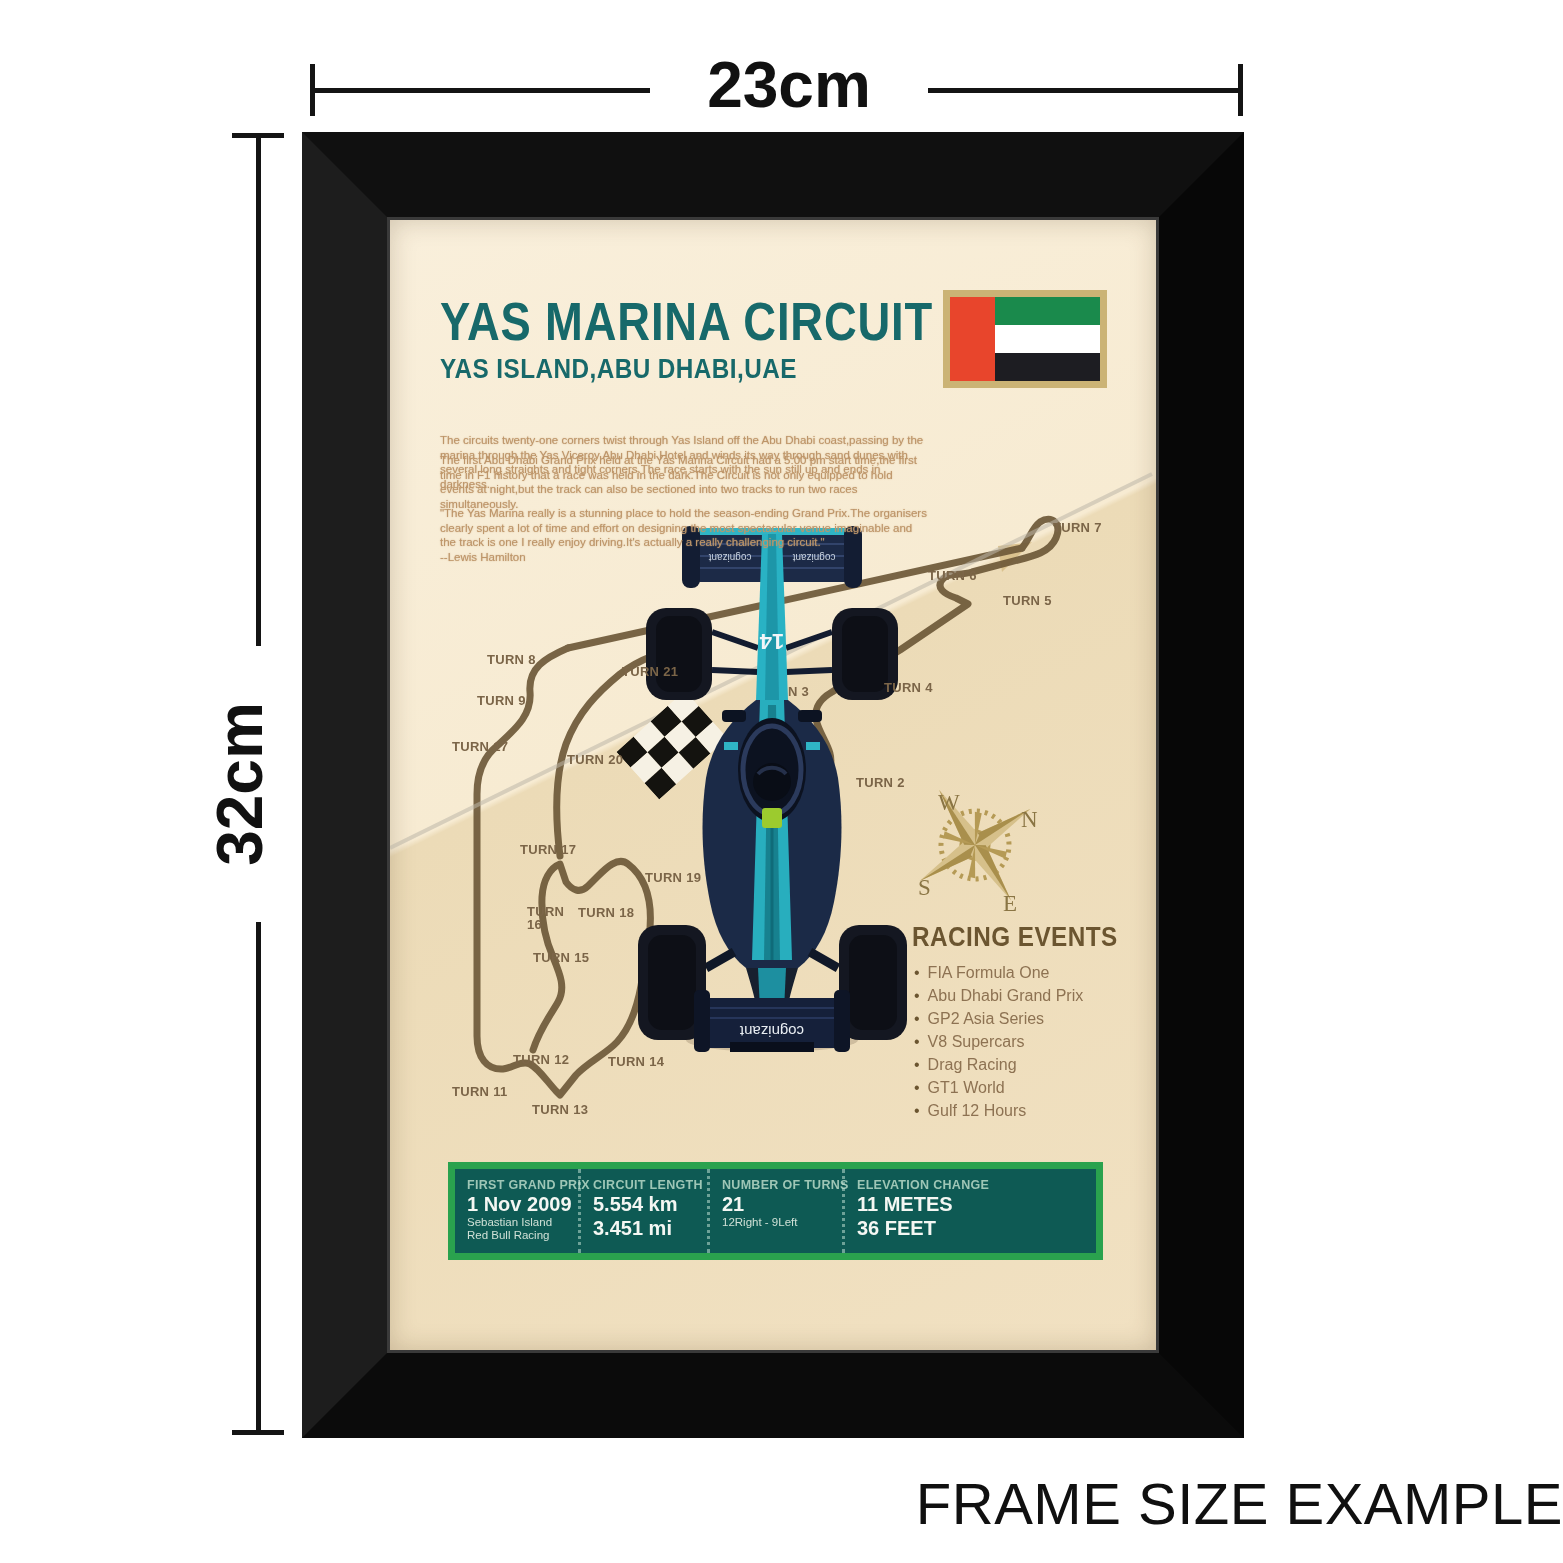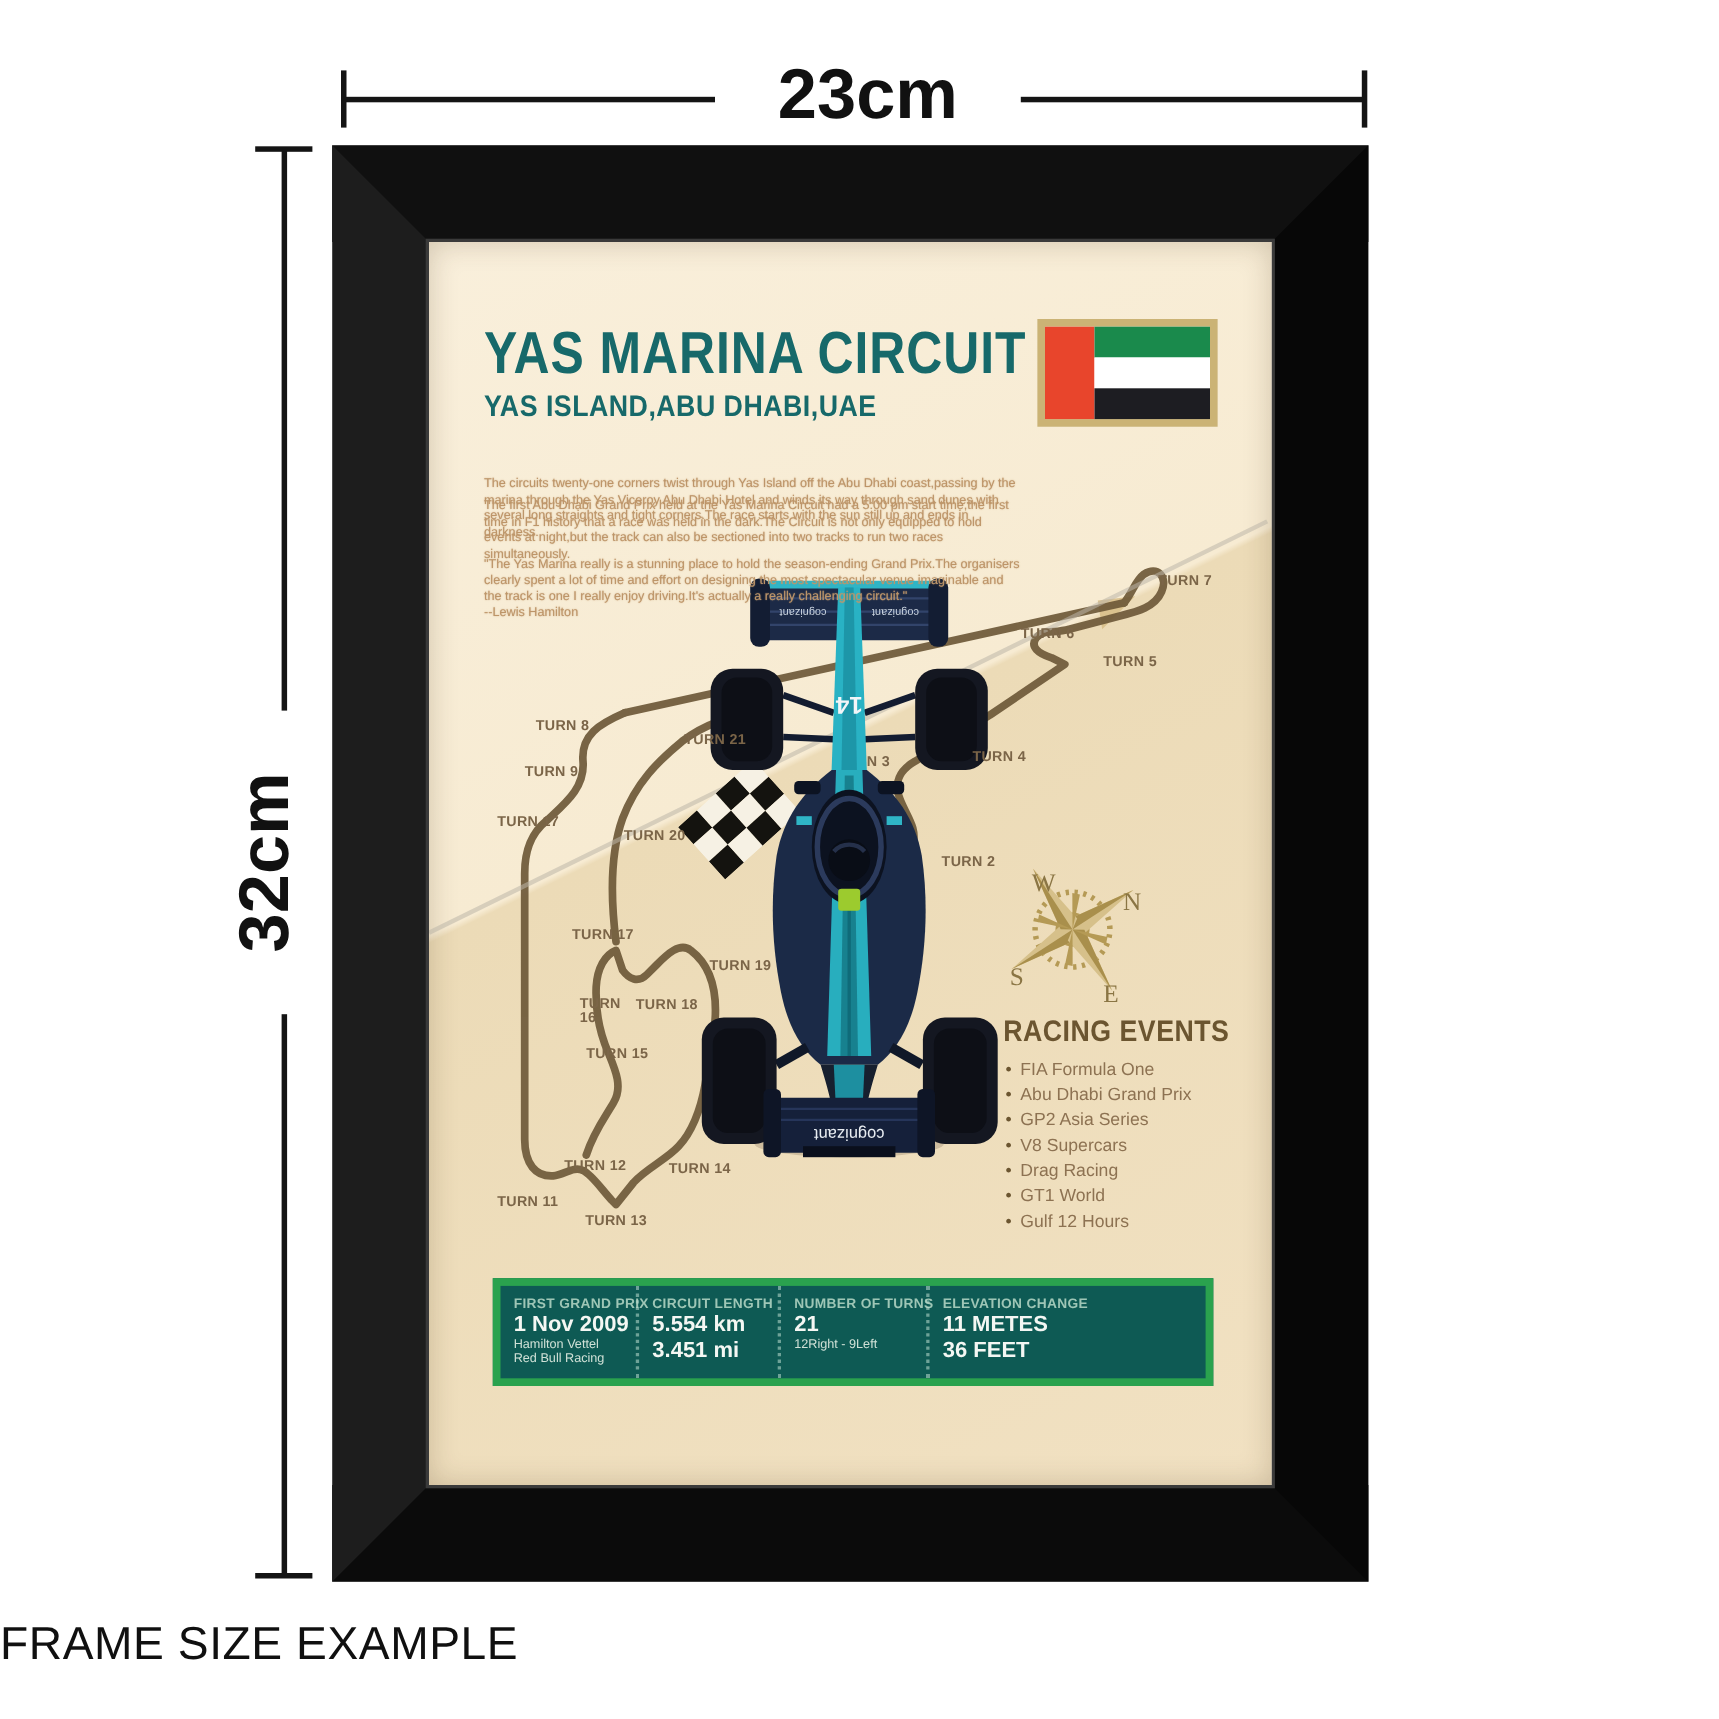--- a/index.html
+++ b/index.html
@@ -56,22 +56,22 @@
   .stats{position:absolute;left:58px;top:942px;width:655px;height:98px;box-sizing:border-box;
          border:7px solid #2aa24e;background:#0e5a54;display:flex;z-index:6;}
   .stat-col{box-sizing:border-box;padding:9px 0 0 12px;}
   .stat-col.sep{border-left:3px dotted rgba(190,222,207,.55);}
   .stat-label{font-size:12.5px;font-weight:700;color:#9ec6b6;letter-spacing:.3px;white-space:nowrap;}
   .stat-big{font-size:20px;font-weight:700;color:#f4f7f3;line-height:24px;white-space:nowrap;}
   .stat-big2{font-size:18px;font-weight:700;color:#f4f7f3;line-height:23px;white-space:nowrap;}
   .stat-small{font-size:11.5px;color:#cfe0d6;line-height:13px;white-space:nowrap;}
 
   
-  .caption{position:absolute;left:0;right:0;top:1470px;text-align:left;
-           font-size:42px;color:#101010;letter-spacing:.5px;}
+  .caption{position:absolute;left:0;right:0;top:1470px;text-align:right;
+           font-size:58px;color:#101010;letter-spacing:.5px;}
 </style>
 </head>
 <body>
 
 <div class="dim-line" style="left:312px;top:88px;width:338px;height:5px;"></div>
 <div class="dim-line" style="left:928px;top:88px;width:314px;height:5px;"></div>
 <div class="dim-line" style="left:310px;top:64px;width:5px;height:52px;"></div>
 <div class="dim-line" style="left:1238px;top:64px;width:5px;height:52px;"></div>
 <div class="dim-label" style="left:650px;top:48px;width:278px;">23cm</div>
 
@@ -259,21 +259,21 @@
     <div class="event-item" style="top:790px;">GP2 Asia Series</div>
     <div class="event-item" style="top:813px;">V8 Supercars</div>
     <div class="event-item" style="top:836px;">Drag Racing</div>
     <div class="event-item" style="top:859px;">GT1 World</div>
     <div class="event-item" style="top:882px;">Gulf 12 Hours</div>
 
     <div class="stats">
       <div class="stat-col" style="width:123px;">
         <div class="stat-label">FIRST GRAND PRIX</div>
         <div class="stat-big">1 Nov 2009</div>
-        <div class="stat-small">Hamilton  Vettel</div>
+        <div class="stat-small">Sebastian  Island</div>
         <div class="stat-small">Red Bull Racing</div>
       </div>
       <div class="stat-col sep" style="width:129px;">
         <div class="stat-label">CIRCUIT LENGTH</div>
         <div class="stat-big">5.554 km</div>
         <div class="stat-big">3.451 mi</div>
       </div>
       <div class="stat-col sep" style="width:135px;">
         <div class="stat-label">NUMBER OF TURNS</div>
         <div class="stat-big">21</div>

